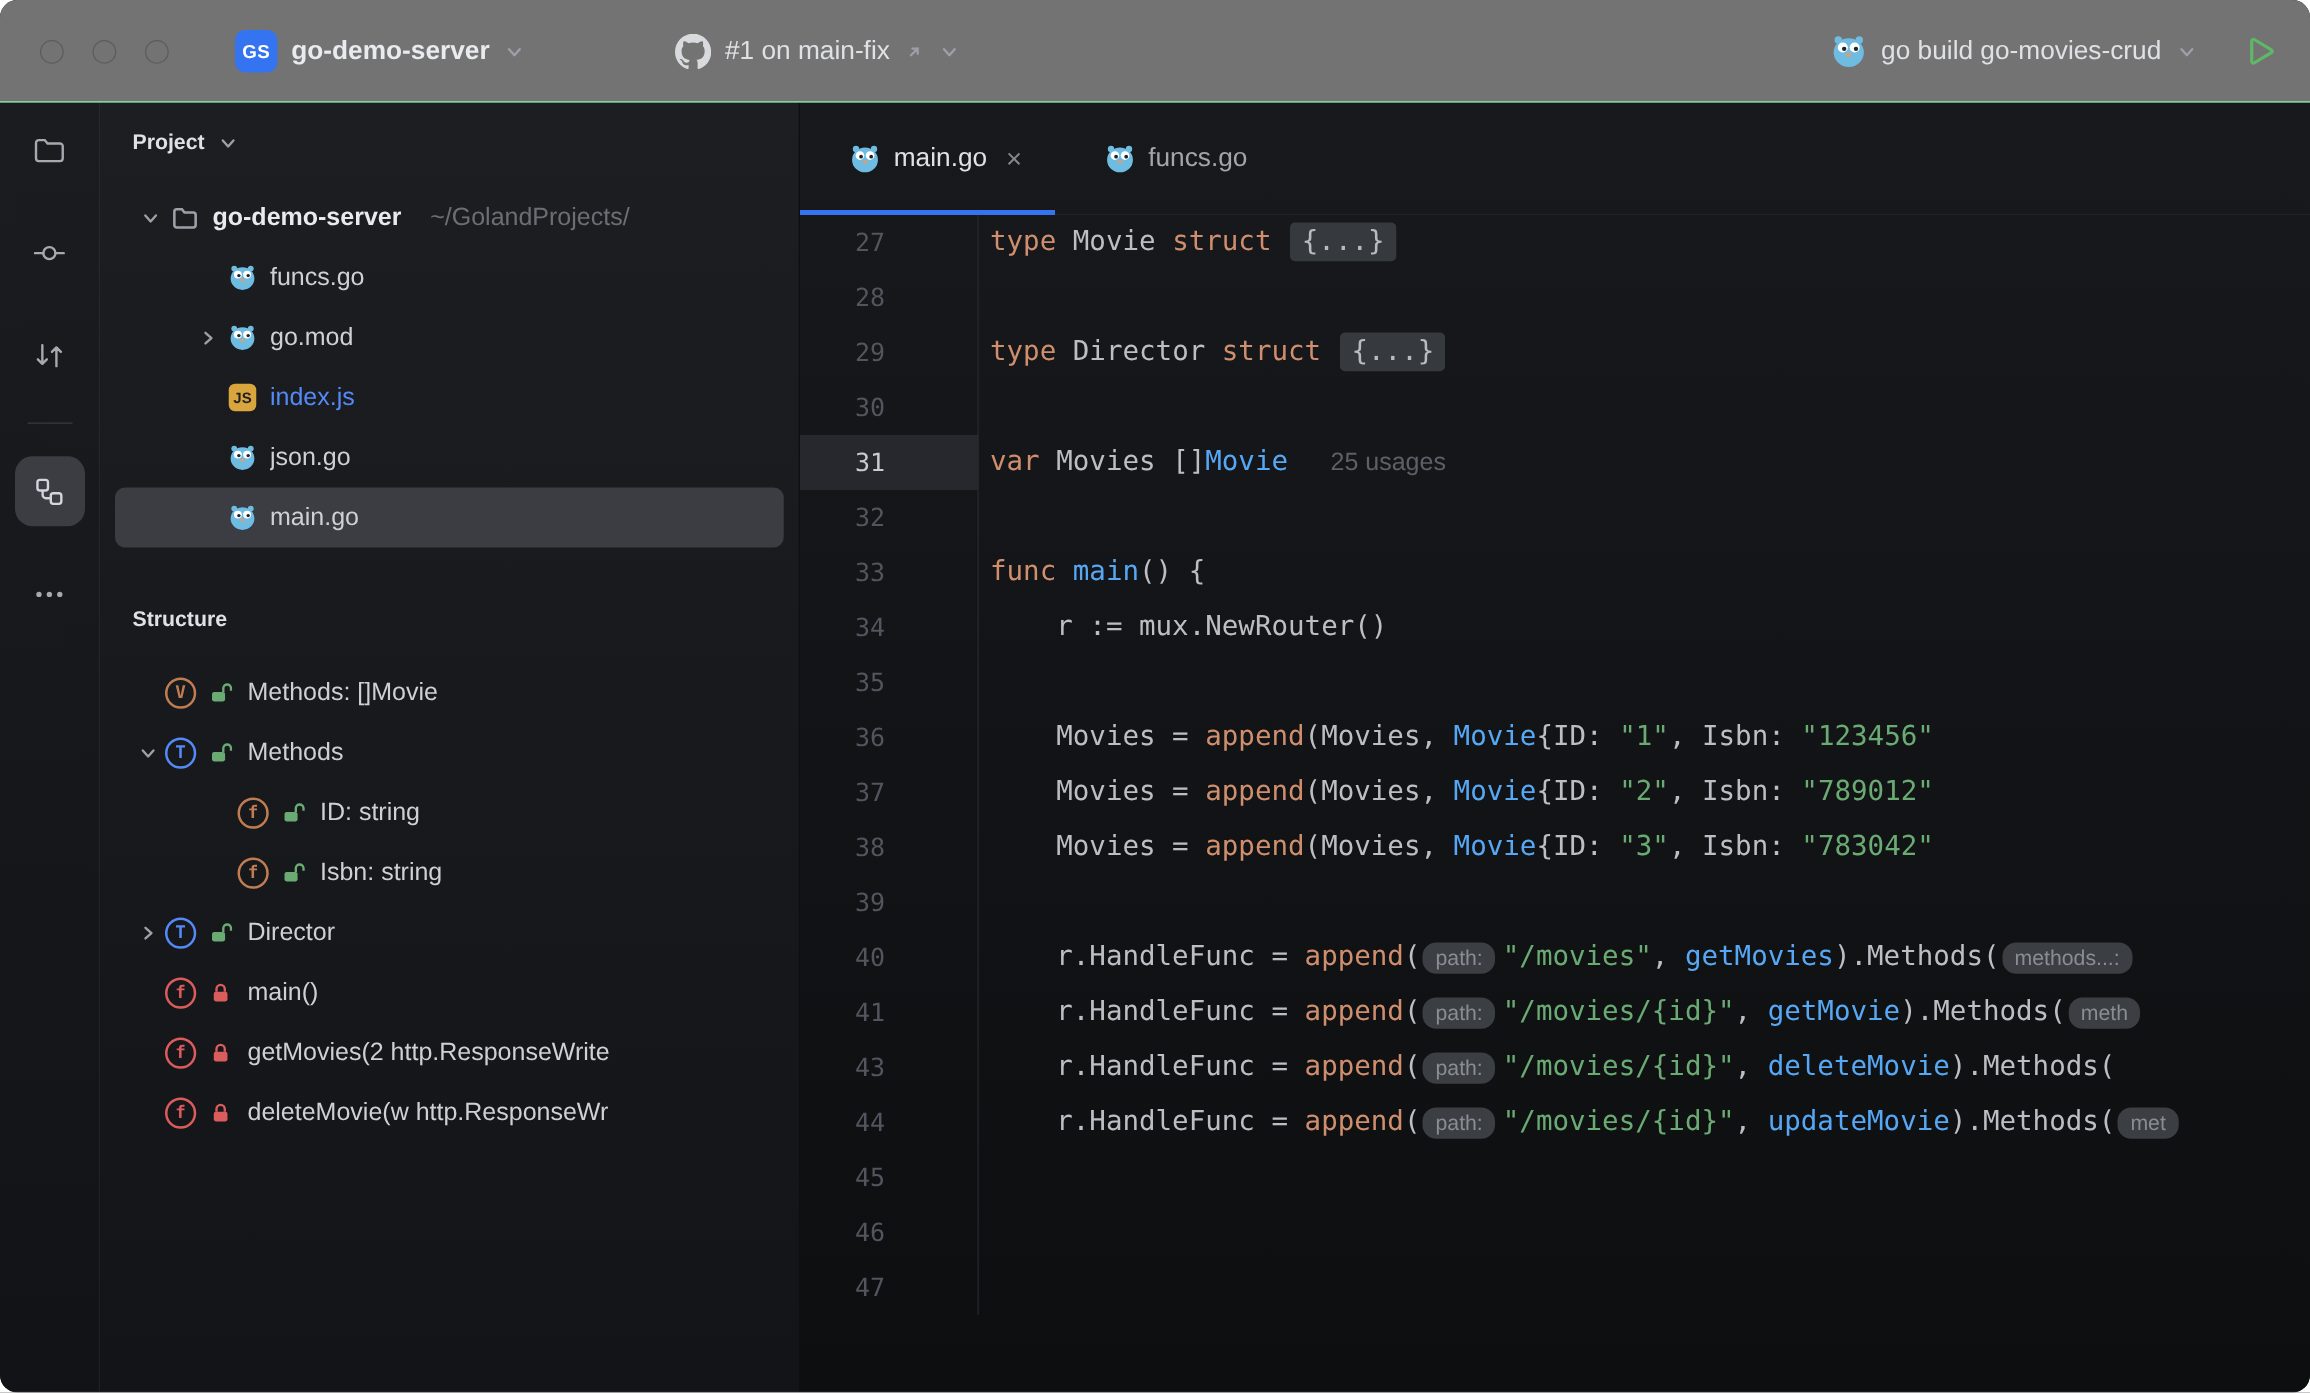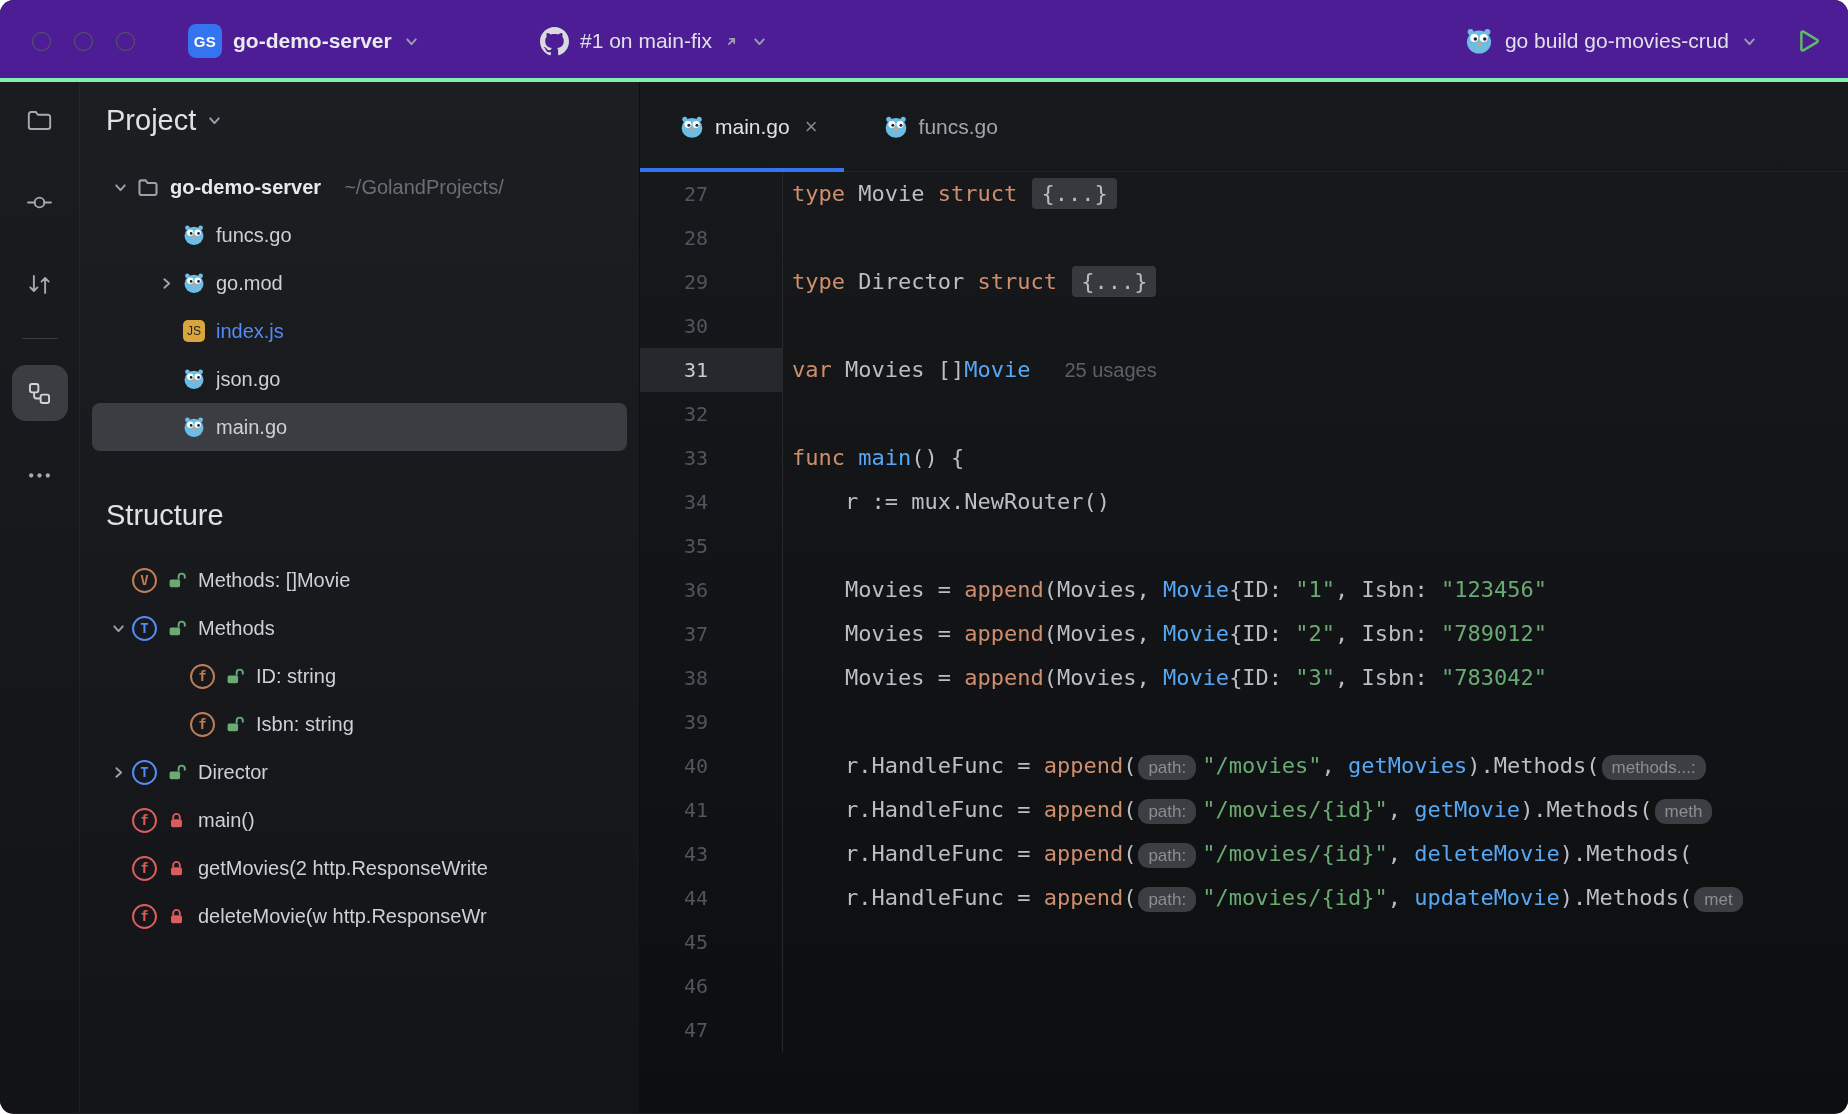--- a/index.html
+++ b/index.html
@@ -1,21 +1,21 @@
 <!DOCTYPE html>
 <html><head>
 <meta charset="utf-8">
 <style>
   *{margin:0;padding:0;box-sizing:border-box}
   html,body{width:1848px;height:1114px;overflow:hidden;background:#fff}
   .window{position:relative;width:1848px;height:1114px;border-radius:14px;overflow:hidden;
     background:#1E1F22;font-family:"Liberation Sans",sans-serif;color:#CED0D6}
 
   
-  .titlebar{position:relative;height:82px;background:#4c1d95;border-bottom:4px solid #86efac}
+  .titlebar{position:relative;height:82px;background:#737373;border-bottom:1px solid #86efac}
   .traffic{position:absolute;left:32px;top:32px;display:flex;gap:23px}
   .tl{width:19px;height:19px;border-radius:50%;border:1.5px solid #595C61}
   .tb-widget{position:absolute;top:0;height:82px;display:flex;align-items:center;gap:11px;
     font-size:21px;color:#DFE1E5;white-space:nowrap}
   .tb-project{left:188px}
   .gs-badge{width:34px;height:34px;border-radius:8px;background:#3574F0;color:#fff;display:grid;
     place-items:center;font-size:15px;font-weight:700;letter-spacing:.3px}
   .tb-project .name{font-weight:700;color:#E9EBEE}
   .tb-vcs{left:540px}
   .tb-run{right:26px;gap:12px}
@@ -32,35 +32,35 @@
     border-right:1px solid rgba(255,255,255,.05);display:flex;flex-direction:column;align-items:center;
     padding-top:10px;gap:26px}
   .act-item{width:56px;height:56px;border-radius:14px;display:grid;place-items:center;color:#A6A9AF}
   .act-item.selected{background:#3B3D42;color:#D2D5DB}
   .i24{width:27px;height:27px;color:inherit}
   .act-divider{width:36px;height:1px;background:#393B3F;flex:none}
 
   .project-panel{width:560px;flex:none;background:linear-gradient(180deg,#1D1E21,#131417);
     border-right:1px solid #0D0E10;overflow:hidden}
   .panel-header{display:flex;align-items:center;gap:10px;padding:22px 0 0 26px;
-    font-size:29px;font-weight:400;color:#DFE1E5}
+    font-size:17px;font-weight:700;color:#DFE1E5}
   .structure-header{margin-top:26px}
 
   .tree{margin-top:26px}
   .tree-row{display:flex;align-items:center;height:48px;margin:0 12px;border-radius:8px;
     white-space:nowrap;overflow:hidden;font-size:20px;padding-left:14px}
   .tree-row.selected{background:#3B3D42}
   .tree-row.lvl1{padding-left:60px}
   .chev{width:28px;flex:none;display:flex;justify-content:center;align-items:center;color:#9DA0A8}
   .icn-chev{width:17px;height:17px}
   .rot{transform:rotate(-90deg)}
   .tree-icon{width:28px;flex:none;display:flex;justify-content:center;margin-right:8px}
   .icn16{width:22px;height:22px;color:#9DA0A8}
   .js-badge{width:22px;height:22px;border-radius:5px;background:#D9A63E;color:#1F2023;
-    display:grid;place-items:center;font-size:12px;font-weight:400}
+    display:grid;place-items:center;font-size:12px;font-weight:700}
   .lbl{color:#CED0D6;overflow:hidden;text-overflow:clip}
   .lbl.bold{font-weight:700;color:#E8EAED}
   .path-hint{color:#6B6E75;margin-left:23px}
 
   .st-tree{margin-top:24px}
   .st-row{display:flex;align-items:center;height:48px;padding-left:24px;font-size:20px;
     white-space:nowrap;overflow:hidden}
   .st-row.lvl1{padding-left:82px}
   .kind{width:25px;height:25px;flex:none;border-radius:50%;border:2px solid;display:grid;place-items:center;
     font-family:"DejaVu Sans Mono",monospace;font-weight:700;font-size:14px;margin-right:10px;line-height:1}

